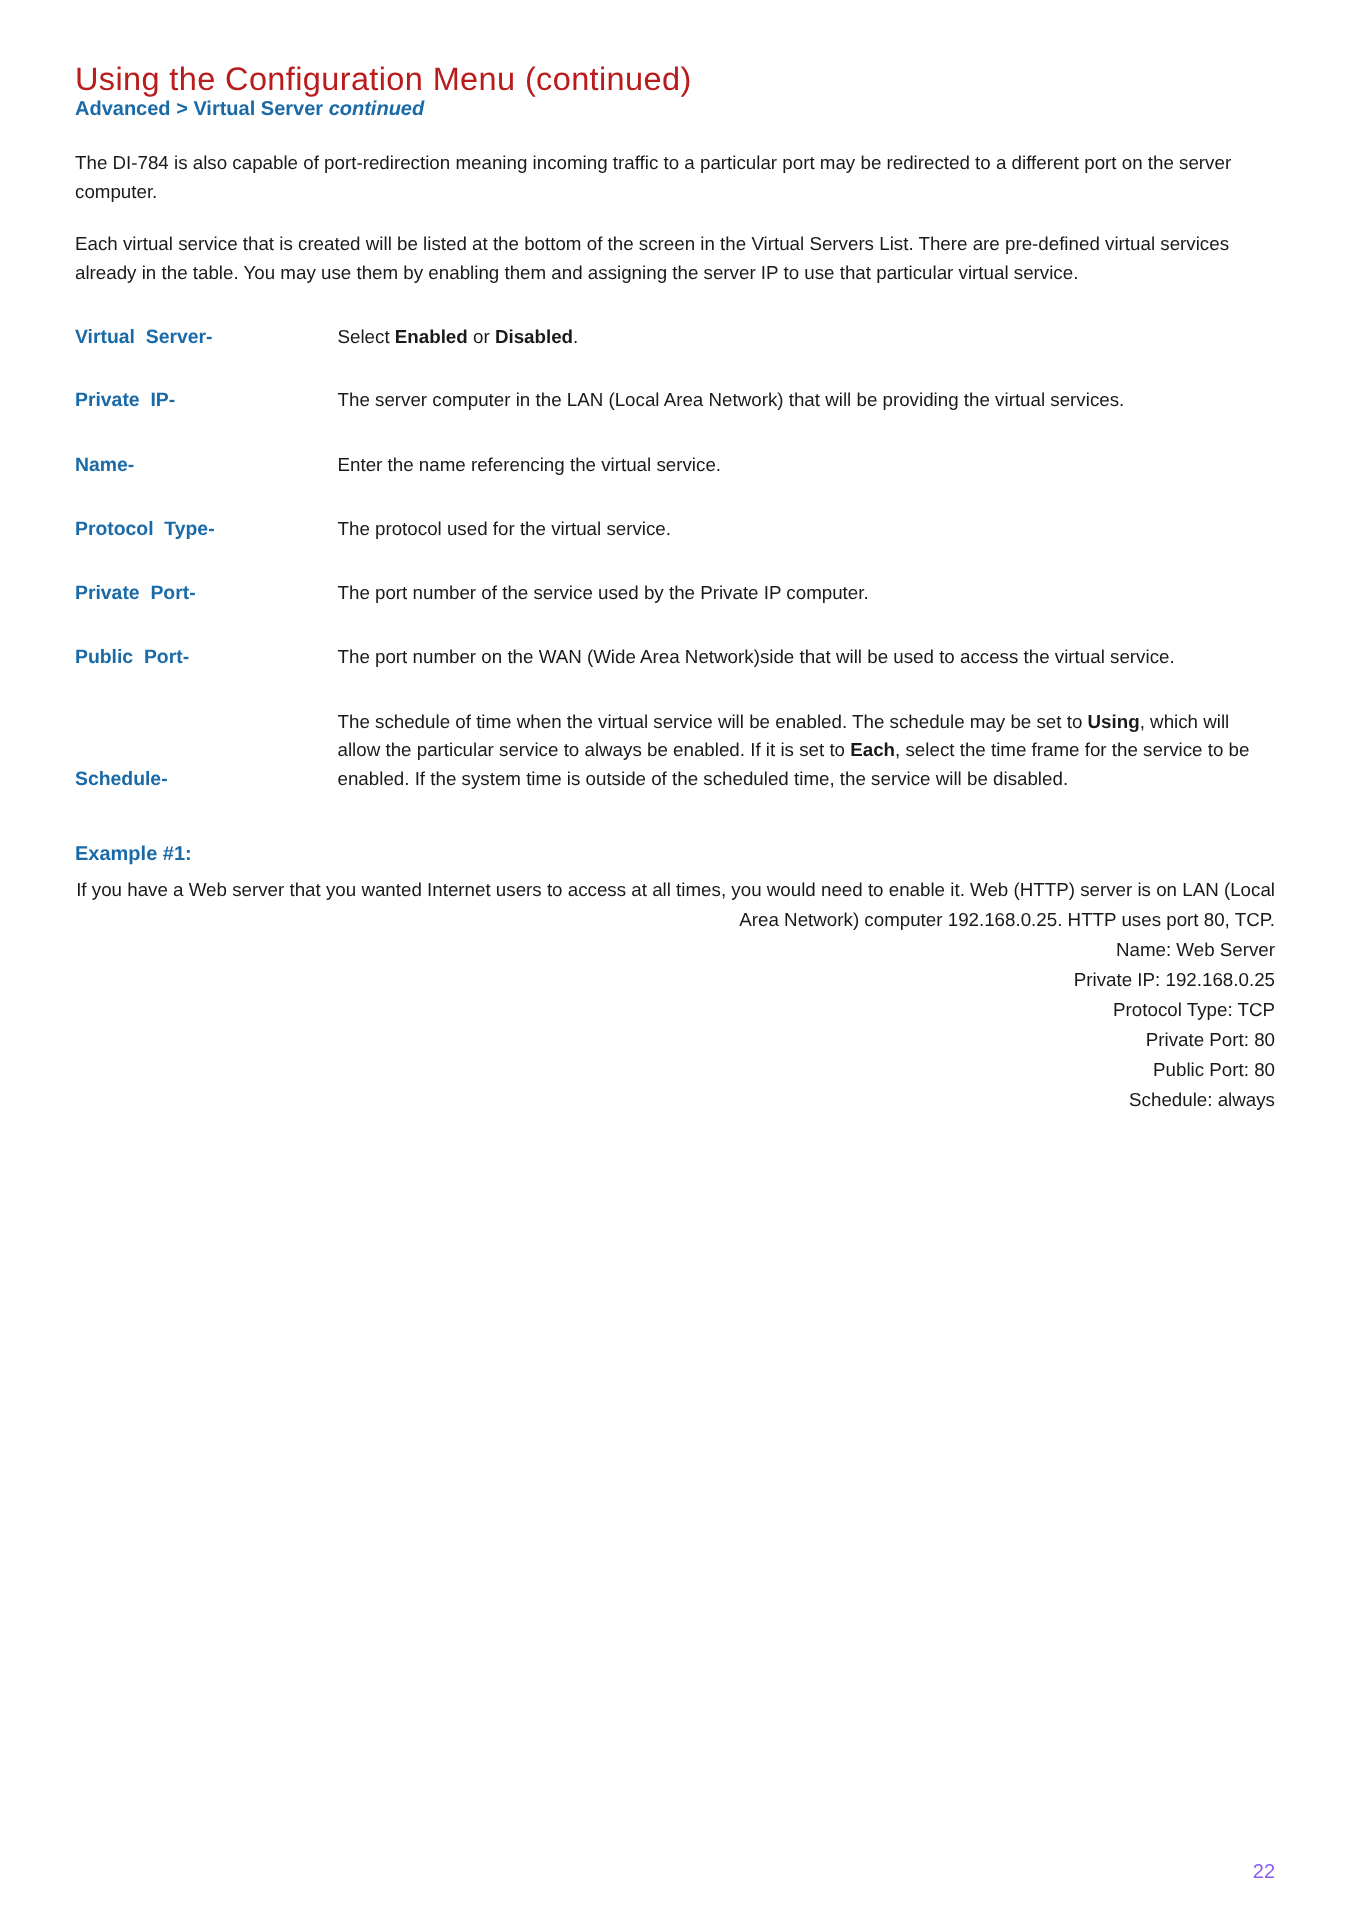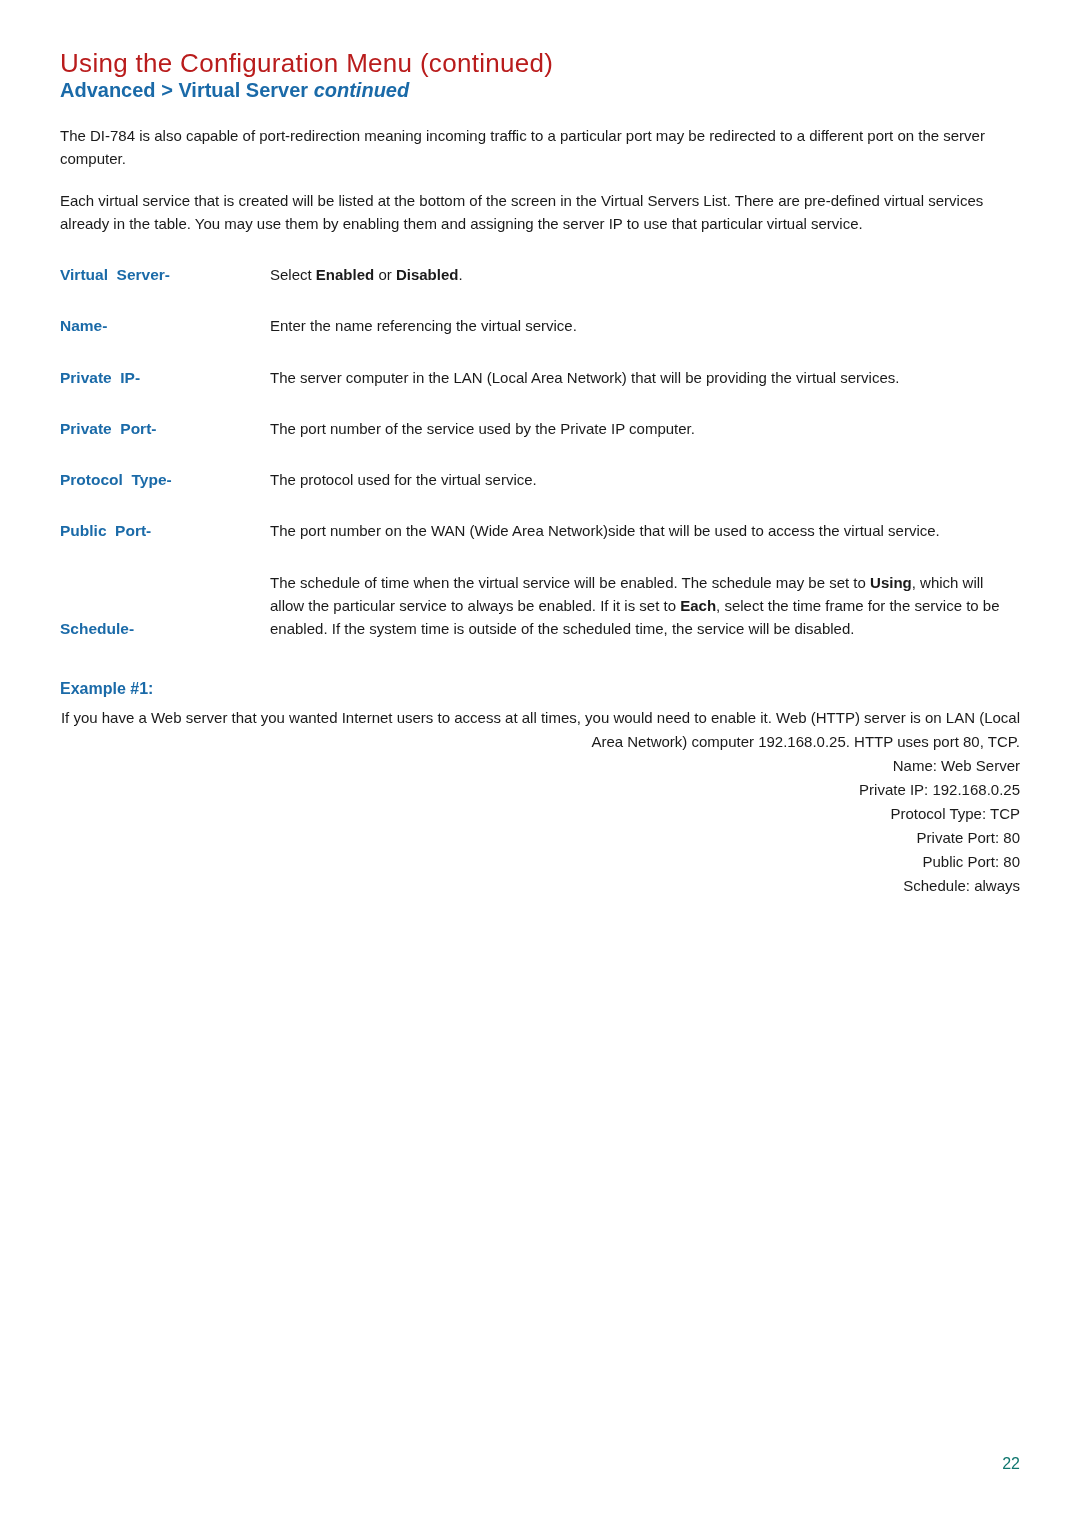--- a/index.html
+++ b/index.html
@@ -25,21 +25,21 @@
 
     .page-title {
       font-size: 26px;
       font-weight: normal;
       color: #b91c1c;
       margin-bottom: 0;
       letter-spacing: 0.3px;
     }
 
     .breadcrumb {
-      font-size: 20px;
+      font-size: 16px;
       font-weight: bold;
       color: #1a6aa8;
       margin-bottom: 22px;
     }
 
     .breadcrumb .italic {
       font-style: italic;
     }
 
     .intro-paragraph {
@@ -97,24 +97,24 @@
 
     .example-text {
       font-size: 15px;
       color: #1a1a1a;
       line-height: 1.6;
       text-align: right;
     }
 
     .page-number {
       position: absolute;
-      bottom: 56px;
+      bottom: 22px;
       right: 60px;
       font-size: 16px;
-      color: #0f766e;
+      color: #8b5cf6;
     }
   </style>
 </head>
 <body>
 
 <div class="page-container">
 
   <div class="page-title">Using the Configuration Menu (continued)</div>
 
   <div class="breadcrumb">
@@ -128,44 +128,44 @@
   <div class="definition-table">
 
     <div class="definition-row">
       <div class="definition-term">Virtual&nbsp; Server-</div>
       <div class="definition-desc">
         Select <strong>Enabled</strong> or <strong>Disabled</strong>.
       </div>
     </div>
 
     <div class="definition-row">
+      <div class="definition-term">Private&nbsp; IP-</div>
+      <div class="definition-desc">
+        The server computer in the LAN (Local Area Network) that will be providing the virtual services.
+      </div>
+    </div>
+
+    <div class="definition-row">
       <div class="definition-term">Name-</div>
       <div class="definition-desc">
         Enter the name referencing the virtual service.
       </div>
     </div>
 
     <div class="definition-row">
-      <div class="definition-term">Private&nbsp; IP-</div>
+      <div class="definition-term">Protocol&nbsp; Type-</div>
       <div class="definition-desc">
-        The server computer in the LAN (Local Area Network) that will be providing the virtual services.
+        The protocol used for the virtual service.
       </div>
     </div>
 
     <div class="definition-row">
       <div class="definition-term">Private&nbsp; Port-</div>
       <div class="definition-desc">
         The port number of the service used by the Private IP computer.
-      </div>
-    </div>
-
-    <div class="definition-row">
-      <div class="definition-term">Protocol&nbsp; Type-</div>
-      <div class="definition-desc">
-        The protocol used for the virtual service.
       </div>
     </div>
 
     <div class="definition-row">
       <div class="definition-term">Public&nbsp; Port-</div>
       <div class="definition-desc">
         The port number on the WAN (Wide Area Network)side that will be used to access the virtual service.
       </div>
     </div>
 

